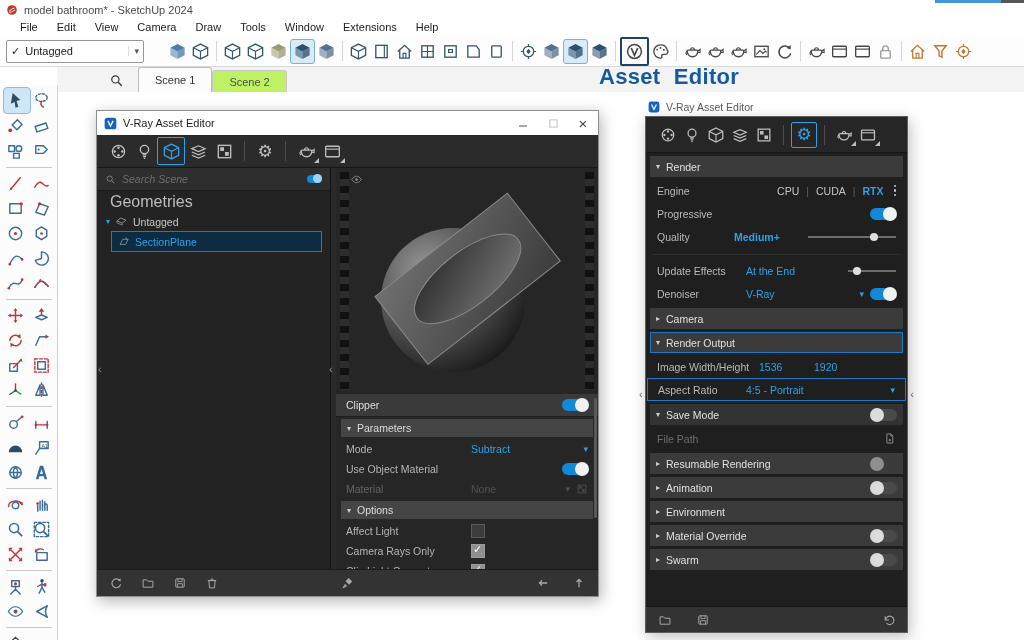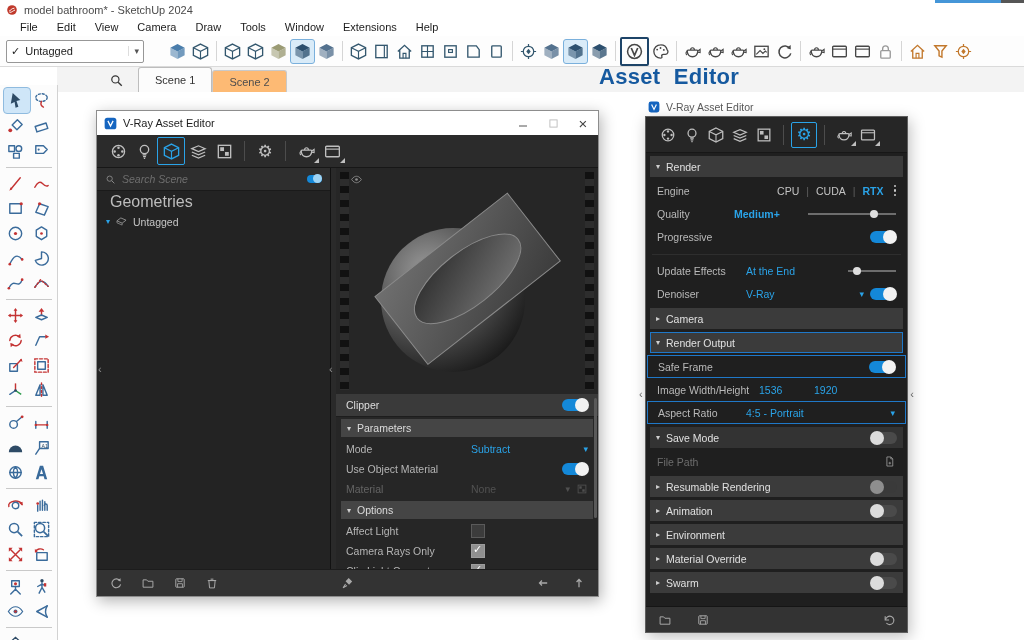--- a/index.html
+++ b/index.html
@@ -22,21 +22,21 @@
   .ti svg{width:19px;height:19px}
   .tdiv{width:1px;height:20px;background:#d5d5d5;margin:0 4px;flex:none}
   .selbox{border:1px solid #7ab0dc;background:#d9ebf8;border-radius:3px}
   .seldark{border:2px solid #1d4468;border-radius:2px;width:25px;height:25px}
   .cO{color:#33576e}.cB{color:#4a7dab}.cK{color:#9a9a73}.cS{color:#53718e}.cN{color:#2c4f6e}.cG{color:#474747}.cOr{color:#c2782c}
   
   .tabstrip{position:absolute;top:67px;left:57px;right:0;height:25px;background:#f3f3f3;display:flex;align-items:flex-end}
   .searchtool{margin:0 14px 4px 52px;color:#333}
   .tab{font-size:11px;color:#333;padding:0 16px;display:flex;align-items:center;justify-content:center}
   .tab.active{height:24px;background:#fcfcfc;border:1px solid #bdbdbd;border-bottom:none;border-radius:3px 3px 0 0}
-  .tab.idle{height:21px;background:#fdba74;border:1px solid #c9c9c9;border-bottom:none;border-radius:3px 3px 0 0;color:#4d4d4d}
+  .tab.idle{height:21px;background:#bef264;border:1px solid #c9c9c9;border-bottom:none;border-radius:3px 3px 0 0;color:#4d4d4d}
   .annotation{position:absolute;top:64px;left:599px;font-size:22px;font-weight:bold;color:#15599f;word-spacing:7px;letter-spacing:.3px}
   
   .palette{position:absolute;top:85px;left:0;width:57px;bottom:0;background:#fcfcfc;border-right:1px solid #d2d2d2;display:grid;grid-template-columns:26px 26px;justify-content:center;align-content:start;padding-top:2px}
   .pt{width:26px;height:25px;display:flex;align-items:center;justify-content:center}
   .pt svg{width:19px;height:19px}
   .pt.sel{background:#cfe6f8;border:1px solid #8fbbdf;border-radius:4px}
   .pdiv{grid-column:1/3;height:1px;background:#c9c9c9;margin:3px 3px}
   .s{stroke:#3a6b9b;fill:none;stroke-width:1.5;stroke-linecap:round;stroke-linejoin:round}
   .f{fill:#3a6b9b}.sr{stroke:#c43333;fill:none;stroke-width:1.5;stroke-linecap:round}.fr{fill:#c43333}.fd{fill:#2e4b66}
   .sg{stroke:#2a9a4a;fill:none;stroke-width:1.5}
@@ -823,20 +823,26 @@
           <span class="minitg"></span>
         </div>
         <div class="grouprow">Geometries</div>
         <div class="trow">
           <span class="car">▾</span>
           <svg width="13" height="13" viewBox="0 0 20 20" style="color:#9a9a9a">
               <use href="#tagt"></use>
             </svg>
           <span>Untagged</span>
         </div>
+        <div class="trow item selected">
+          <svg width="12" height="12" viewBox="0 0 20 20" style="color:#8fa8b8">
+              <use href="#secp"></use>
+            </svg>
+          <span>SectionPlane</span>
+        </div>
         <span class="chl" style="left:1px;top:196px">‹</span>
       </div>
 
       <div class="paneldiv">
         <span class="chl" style="left:-2px;top:196px">‹</span>
       </div>
 
       <div class="proppane">
         <div class="preview">
           <div class="film" style="left:4px"></div>
@@ -1009,30 +1015,30 @@
             <span class="sep">|</span>
             <span class="on">RTX</span>
           </span>
           <span class="dots">
               <i></i>
               <i></i>
               <i></i>
             </span>
         </div>
         <div class="srow">
+          <span>Progressive</span>
+          <span class="tg right"></span>
+        </div>
+        <div class="srow">
           <span>Quality</span>
           <span class="val" style="position:absolute;left:88px;font-weight:bold">Medium+</span>
           <span class="slider right">
               <span class="trk"></span>
               <span class="knob" style="left:70%"></span>
             </span>
-        </div>
-        <div class="srow">
-          <span>Progressive</span>
-          <span class="tg right"></span>
         </div>
         <div style="height:6px;border-bottom:1px solid #2e2e2e;margin:0 6px 4px"></div>
         <div class="srow">
           <span>Update Effects</span>
           <span class="val" style="position:absolute;left:100px;font-weight:normal">At the End</span>
           <span class="slider right" style="width:48px">
               <span class="trk"></span>
               <span class="knob" style="left:10%"></span>
             </span>
         </div>
@@ -1043,24 +1049,20 @@
           <span class="tg"></span>
         </div>
         <div class="shdr">
           <span class="car">▸</span>
           <span>Camera</span>
         </div>
         <div class="shdr outline">
           <span class="car">▾</span>
           <span>Render Output</span>
         </div>
-        <div class="srow outline">
-          <span>Safe Frame</span>
-          <span class="tg right"></span>
-        </div>
         <div class="srow">
           <span>Image Width/Height</span>
           <span class="val" style="position:absolute;left:113px">1536</span>
           <span class="val" style="position:absolute;left:168px">1920</span>
         </div>
         <div class="srow outline">
           <span>Aspect Ratio</span>
           <span class="val" style="position:absolute;left:100px">4:5 - Portrait</span>
           <span class="chev right">▾</span>
         </div>

